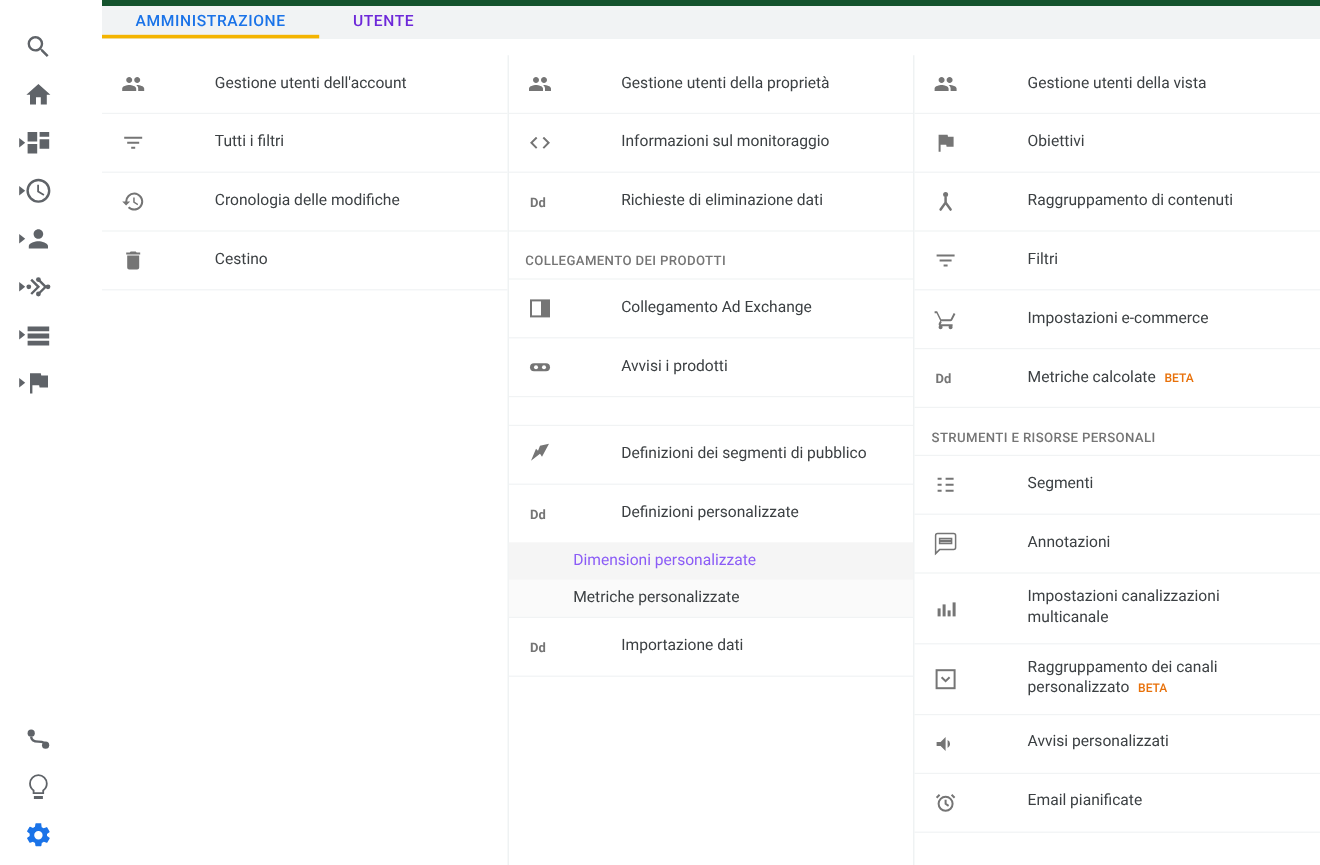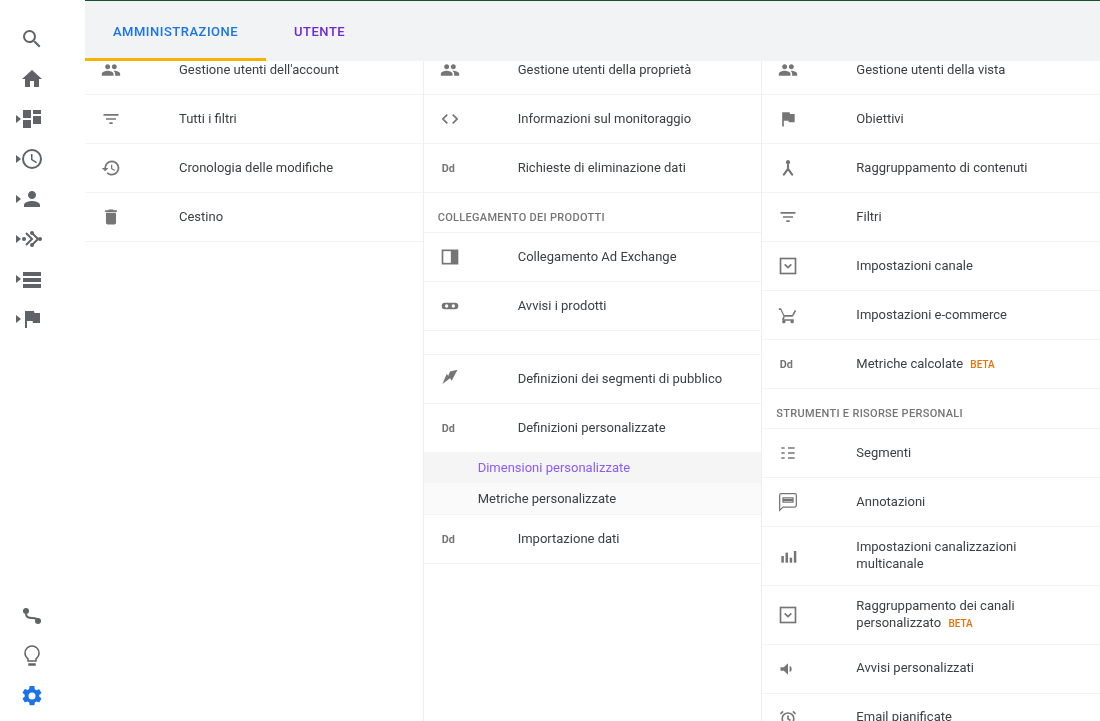--- a/index.html
+++ b/index.html
@@ -8,21 +8,21 @@
   
   .nav-rail { position: fixed; left: 0; top: 0; bottom: 0; width: 64px; background: #fff; display: flex; flex-direction: column; align-items: center; padding-top: 24px; z-index: 10; }
   .nav-top { display: flex; flex-direction: column; align-items: center; gap: 10px; }
   .nav-bottom { margin-top: auto; display: flex; flex-direction: column; align-items: center; gap: 10px; padding-bottom: 10px; }
   .nav-icon { width: 24px; height: 24px; fill: #5f6368; color: #5f6368; display: flex; align-items: center; justify-content: center; }
   .nav-item { width: 48px; height: 30px; display: flex; align-items: center; justify-content: center; cursor: pointer; position: relative; }
   .nav-item.with-chevron::before { content:""; position:absolute; left:8px; top:50%; transform:translateY(-50%); border-top:4px solid transparent; border-bottom:4px solid transparent; border-left:5px solid #5f6368; }
   .nav-item.active-gear svg { fill: #1a73e8; }
 
   
-  .tabs { position: fixed; left: 85px; top: 0; right: 0; height: 61px; background: #f1f3f4; display: flex; align-items: stretch; z-index: 5; border-top: 1px solid #14532d;}
+  .tabs { position: fixed; left: 85px; top: 0; right: 0; height: 32px; background: #f1f3f4; display: flex; align-items: stretch; z-index: 5; border-top: 5px solid #14532d;}
   .tab { padding: 0 28px; font-size: 13px; font-weight: 500; letter-spacing: .5px; color: #6d28d9; display:flex; align-items:center; cursor:pointer; }
   .tab.active { color: #1a73e8; position: relative; }
   .tab.active::after { content:""; position:absolute; left:0; right:0; bottom:0; height:3px; background:#f4b400; }
 
   
   .main { position: absolute; left: 85px; top: 46px; right: 0; bottom:0; background:#f6f6f6; }
   .columns { display:flex; background:#fff; min-height:100%; }
   .col { flex:1; border-right:1px solid #eceff1; padding:0; }
   .col:last-child{ border-right:none;}
 
@@ -286,29 +286,20 @@
         <span class="ico">
             <svg viewBox="0 0 24 24">
               <path d="M10 18h4v-2h-4v2zM3 6v2h18V6H3zm3 7h12v-2H6v2z"></path>
             </svg>
           </span>
         <span class="lbl">Filtri</span>
       </div>
       <div class="row">
         <span class="ico">
             <svg viewBox="0 0 24 24">
-              <rect x="3" y="3" width="18" height="18" fill="none" stroke="#757575" stroke-width="2"></rect>
-              <path d="M8 10l4 4 4-4" stroke="#757575" stroke-width="2" fill="none"></path>
-            </svg>
-          </span>
-        <span class="lbl">Impostazioni canale</span>
-      </div>
-      <div class="row">
-        <span class="ico">
-            <svg viewBox="0 0 24 24">
               <path d="M7 18c-1.1 0-2 .9-2 2s.9 2 2 2 2-.9 2-2-.9-2-2-2zm10 0c-1.1 0-2 .9-2 2s.9 2 2 2 2-.9 2-2-.9-2-2-2zM7.16 14h9.69c.75 0 1.41-.41 1.75-1.03l3.24-6.14-1.75-.92L17 12H7.53L3.54 4H1v2h2l3.6 7.59-1.35 2.44C4.52 17.37 5.48 19 7 19h12v-2H7l1.1-2z"></path>
             </svg>
           </span>
         <span class="lbl">Impostazioni e-commerce</span>
       </div>
       <div class="row">
         <span class="ico">
             <svg viewBox="0 0 24 24">
               <text x="2" y="17" font-size="13" font-weight="bold" fill="#757575">Dd</text>
             </svg>

